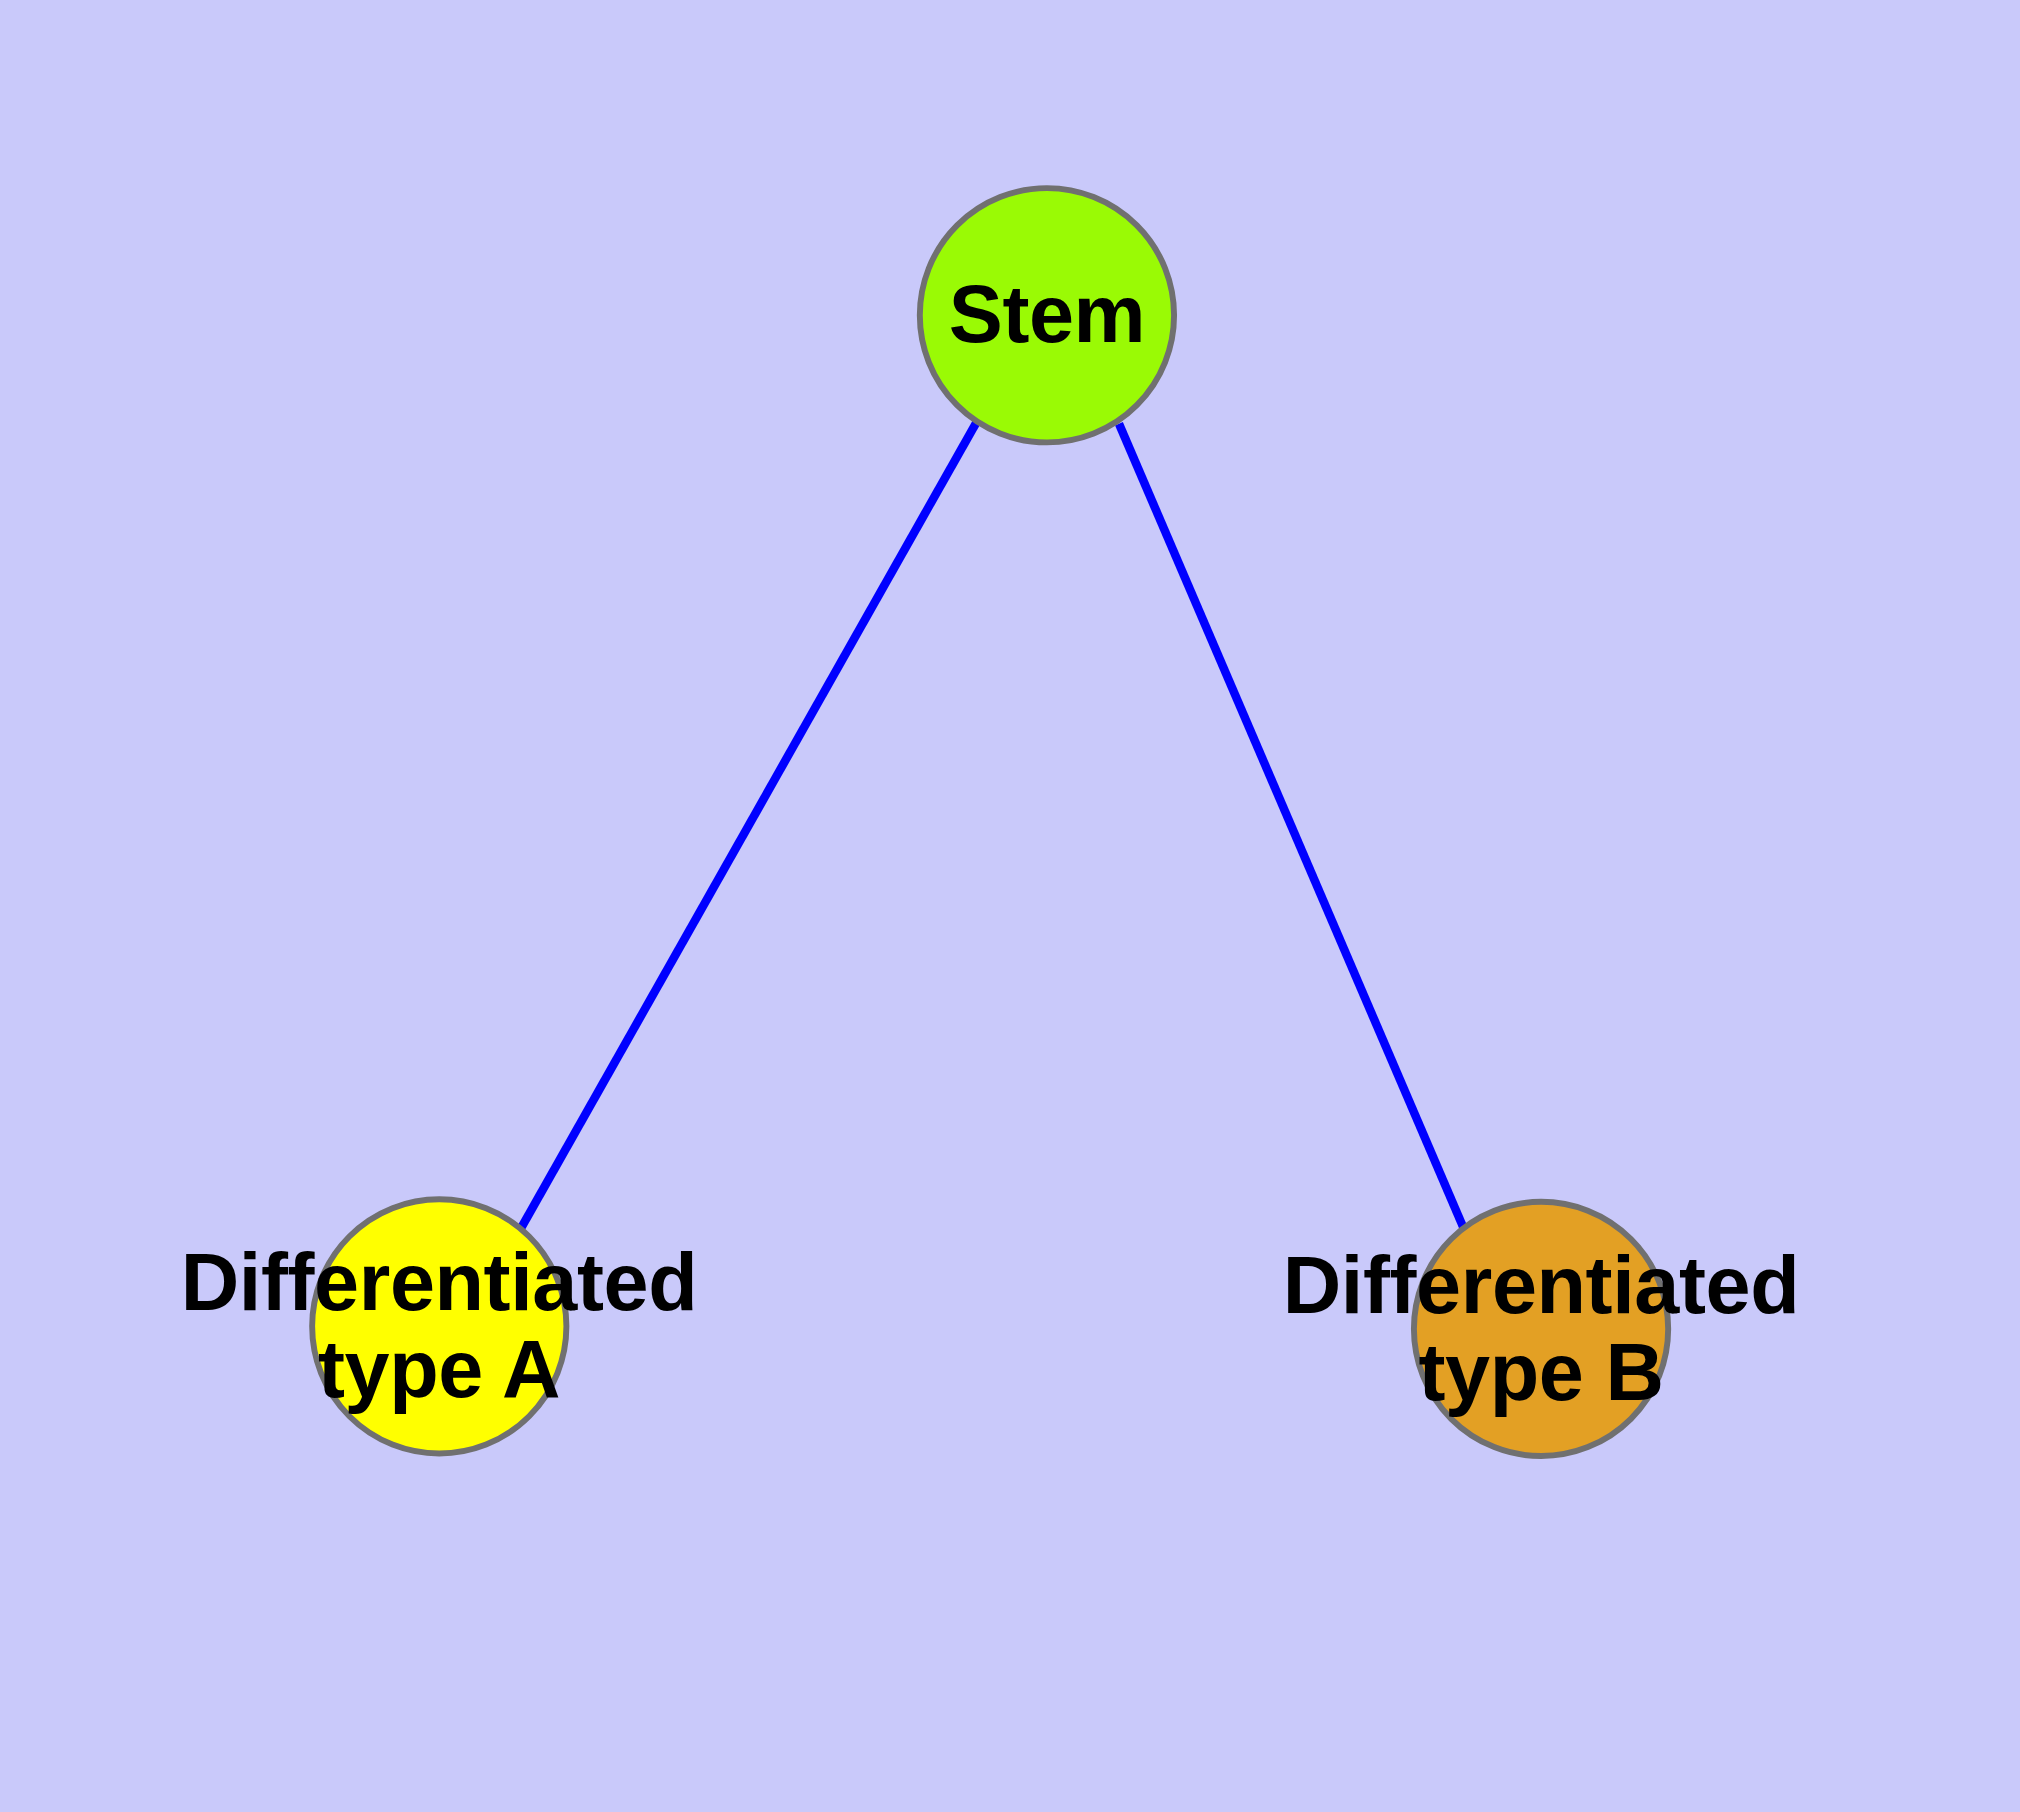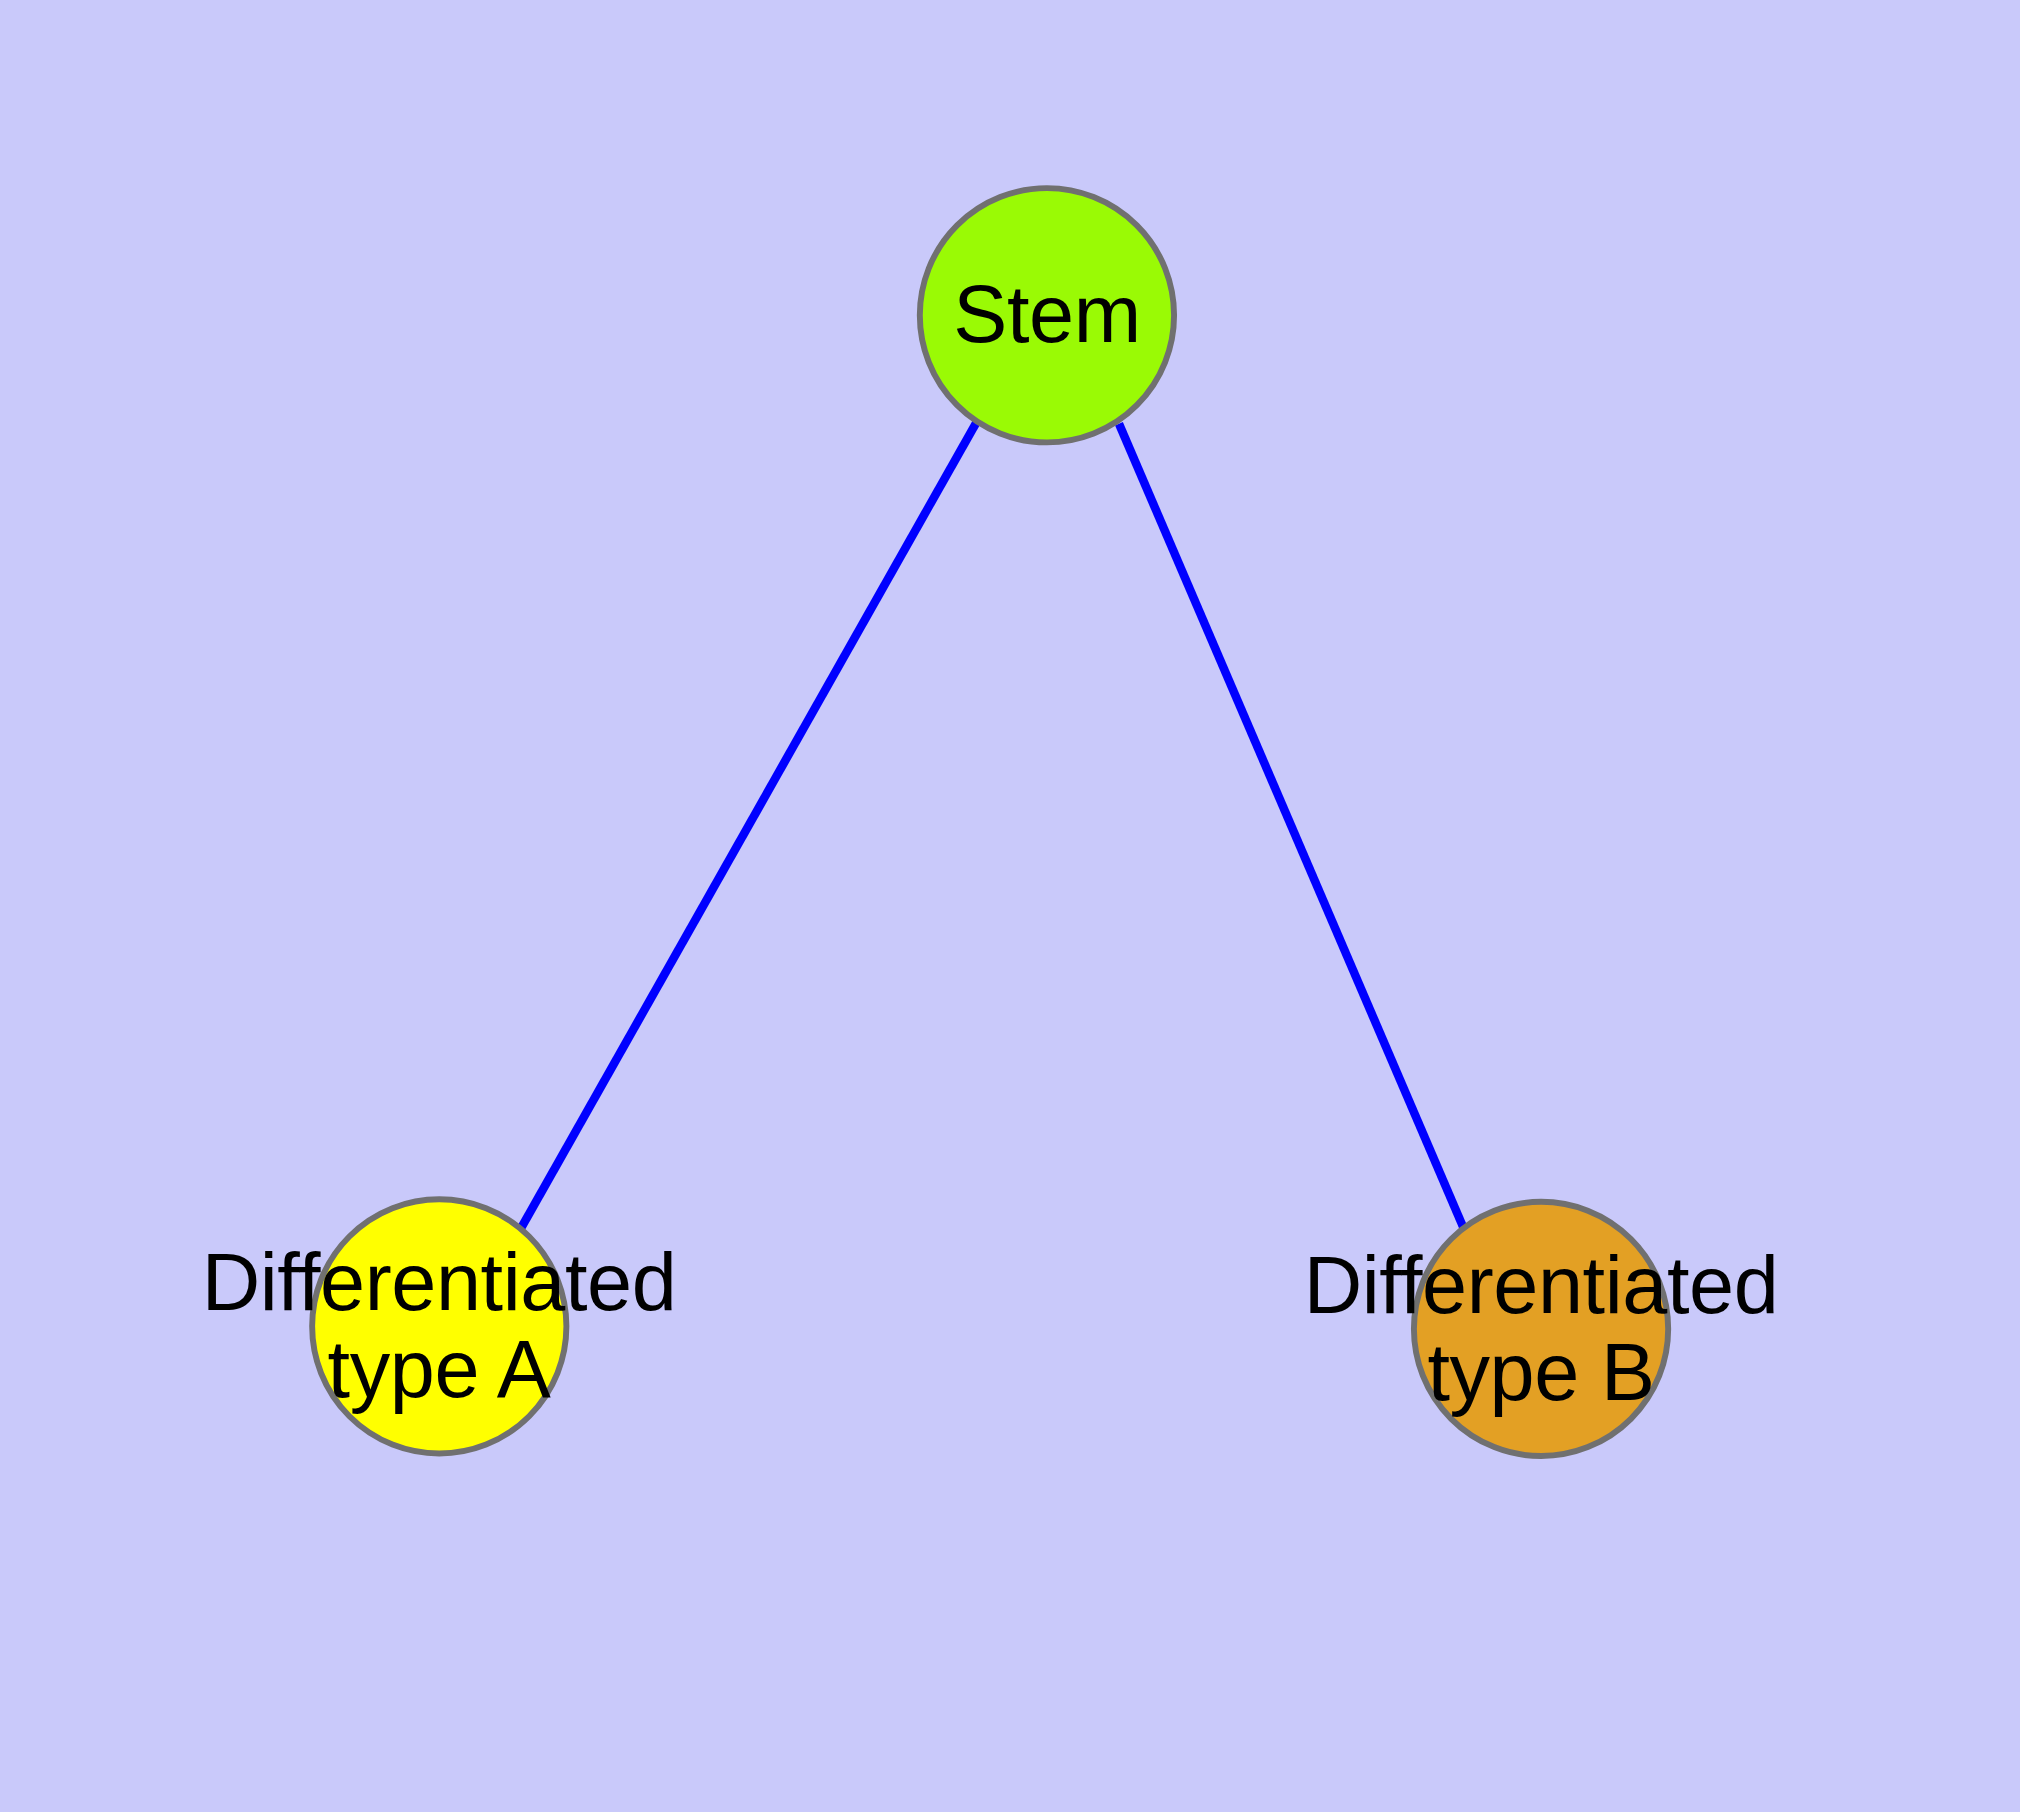--- a/index.html
+++ b/index.html
@@ -27,21 +27,21 @@
     position: absolute;
     left: 0;
     top: 0;
     width: 2021px;
     height: 1812px;
   }
   .node-label {
     position: absolute;
     text-align: center;
     color: #000000;
-    font-weight: normal;
+    font-weight: bold;
     font-size: 81px;
     line-height: 1.08;
     white-space: pre;
     letter-spacing: -0.4px;
     transform: translate(-50%, -50%);
     pointer-events: none;
   }
 </style>
 </head>
 <body>

